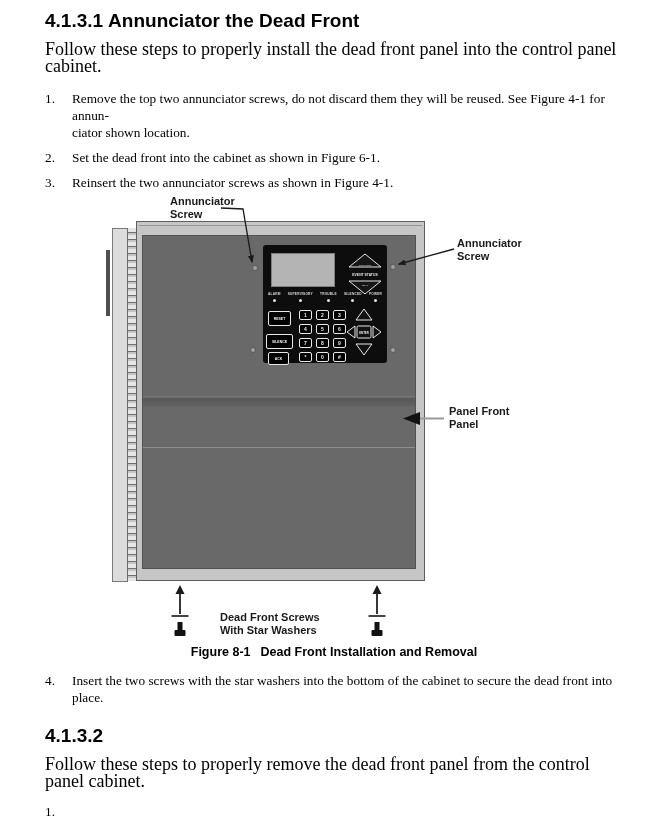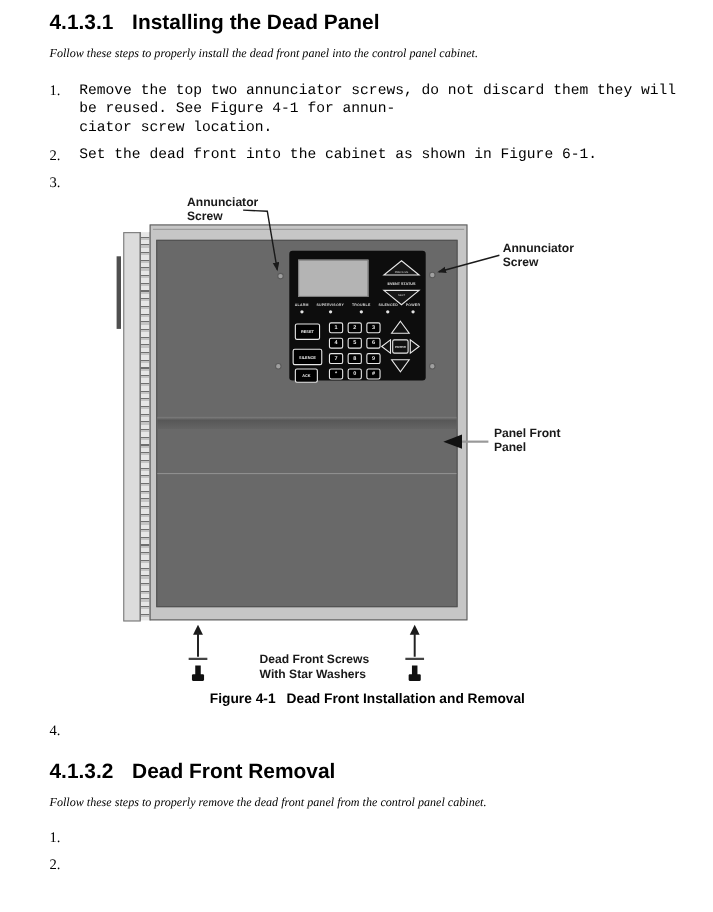--- a/index.html
+++ b/index.html
@@ -1,27 +1,27 @@
 <!DOCTYPE html>
 <html><head>
 <meta charset="utf-8">
 <style>
   html,body{margin:0;padding:0;background:#fff;}
   .page{position:relative;width:648px;height:829px;background:#ffffff;overflow:hidden;
         font-family:"Liberation Serif",serif;color:#000;}
   .content{padding:0 18px 0 45px;}
   .h-sec{display:flex;align-items:baseline;font-family:"Liberation Sans",sans-serif;
          font-weight:bold;font-size:19px;line-height:22px;margin:0 0 9px 0;}
-  .h-sec .num{margin-right:17px;}
+  .h-sec .num{margin-right:5px;}
   .h1-wrap{padding-top:10px;}
-  .intro{font-size:11px;line-height:17px;margin:0 0 15px 0;font-style:italic;}
+  .intro{font-size:18px;line-height:17px;margin:0 0 15px 0;}
   .steps{margin:0;}
   .step{display:flex;font-size:13.3px;line-height:17px;margin-bottom:8px;}
   .step .ln{width:27px;flex:none;}
-  .step .txt span{display:block;font-family:Liberation Mono, monospace;}
+  .step .txt span{display:block;}
   
   .figure{position:relative;width:648px;height:470px;margin-top:2px;padding-left:20px;}
   .fig-label{position:absolute;font-family:"Liberation Sans",sans-serif;font-weight:bold;
              font-size:11px;line-height:13px;color:#1a1a1a;white-space:nowrap;}
   .fig-label span{display:block;}
   .door-edge{position:absolute;left:112px;top:35px;width:14px;height:352px;
              background:#dcdcdc;border:1px solid #7a7a7a;}
   .door-strip{position:absolute;left:106px;top:57px;width:4px;height:66px;background:#4f4f4f;}
   .hinge{position:absolute;left:127px;top:35px;width:8px;height:353px;border-left:1px solid #6d6d6d;border-right:1px solid #6d6d6d;
          background:repeating-linear-gradient(to bottom,#e6e6e6 0 4px,#6f6f6f 4px 5px,#c4c4c4 5px 7px);}
@@ -52,60 +52,63 @@
   .overlay{position:absolute;left:0;top:0;pointer-events:none;}
 </style>
 </head>
 <body>
 
 <div class="page">
   <div class="content">
     <div class="h1-wrap">
       <div class="h-sec">
         <span class="num">4.1.3.1</span>
-        <span>Installing the Dead Panel</span>
+        <span>Annunciator the Dead Front</span>
       </div>
     </div>
     <p class="intro">Follow these steps to properly install the dead front panel into the control panel cabinet.</p>
 
     <div class="steps">
       <div class="step">
         <span class="ln">1.</span>
         <span class="txt">
           <span>Remove the top two annunciator screws, do not discard them they will be reused. See Figure 4-1 for annun-</span>
-          <span>ciator screw location.</span>
+          <span>ciator shown location.</span>
         </span>
       </div>
       <div class="step">
         <span class="ln">2.</span>
         <span class="txt">
           <span>Set the dead front into the cabinet as shown in Figure 6-1.</span>
         </span>
       </div>
       <div class="step" style="margin-bottom:2px;">
         <span class="ln">3.</span>
+        <span class="txt">
+          <span>Reinsert the two annunciator screws as shown in Figure 4-1.</span>
+        </span>
       </div>
     </div>
   </div>
 
   <div class="figure">
 
     <div class="fig-label" style="left:170px;top:2px;">
       <span>Annunciator</span>
       <span>Screw</span>
     </div>
     <div class="fig-label" style="left:457px;top:44px;">
       <span>Annunciator</span>
       <span>Screw</span>
     </div>
     <div class="fig-label" style="left:449px;top:212px;">
       <span>Panel Front</span>
       <span>Panel</span>
     </div>
-    <div class="fig-label" style="left:236px;top:418px;">
+    <div class="fig-label" style="left:220px;top:418px;">
       <span>Dead Front Screws</span>
       <span>With Star Washers</span>
     </div>
 
     <div class="door-edge"></div>
     <div class="door-strip"></div>
     <div class="hinge"></div>
 
     <div class="cabinet">
       <div class="cab-topline"></div>
@@ -204,34 +207,34 @@
       <g>
         <polygon points="377,392 372.5,401 381.5,401" fill="#1a1a1a"></polygon>
         <line x1="377" y1="399" x2="377" y2="421" stroke="#222" stroke-width="1.8"></line>
         <line x1="368.5" y1="423" x2="385.5" y2="423" stroke="#444" stroke-width="2"></line>
         <rect x="374.5" y="429" width="5" height="9" fill="#111"></rect>
         <rect x="371.5" y="437" width="11" height="6" rx="1" fill="#111"></rect>
       </g>
     </svg>
 
     <div class="caption">
-      <span class="cnum">Figure 4-1</span><span>Dead Front Installation and Removal</span>
+      <span class="cnum">Figure 8-1</span><span>Dead Front Installation and Removal</span>
     </div>
   </div>
 
   <div class="content" style="padding-top:9px;">
     <div class="step">
       <span class="ln">4.</span>
       <span class="txt">
+        <span>Insert the two screws with the star washers into the bottom of the cabinet to secure the dead front into place.</span>
       </span>
     </div>
 
     <div class="h-sec" style="margin-top:19px;">
       <span class="num">4.1.3.2</span>
-      <span>Dead Front Removal</span>
     </div>
     <p class="intro" style="margin-bottom:13px;">Follow these steps to properly remove the dead front panel from the control panel cabinet.</p>
 
     <div class="steps">
       <div class="step">
         <span class="ln">1.</span>
       </div>
       <div class="step">
         <span class="ln">2.</span>
       </div>

